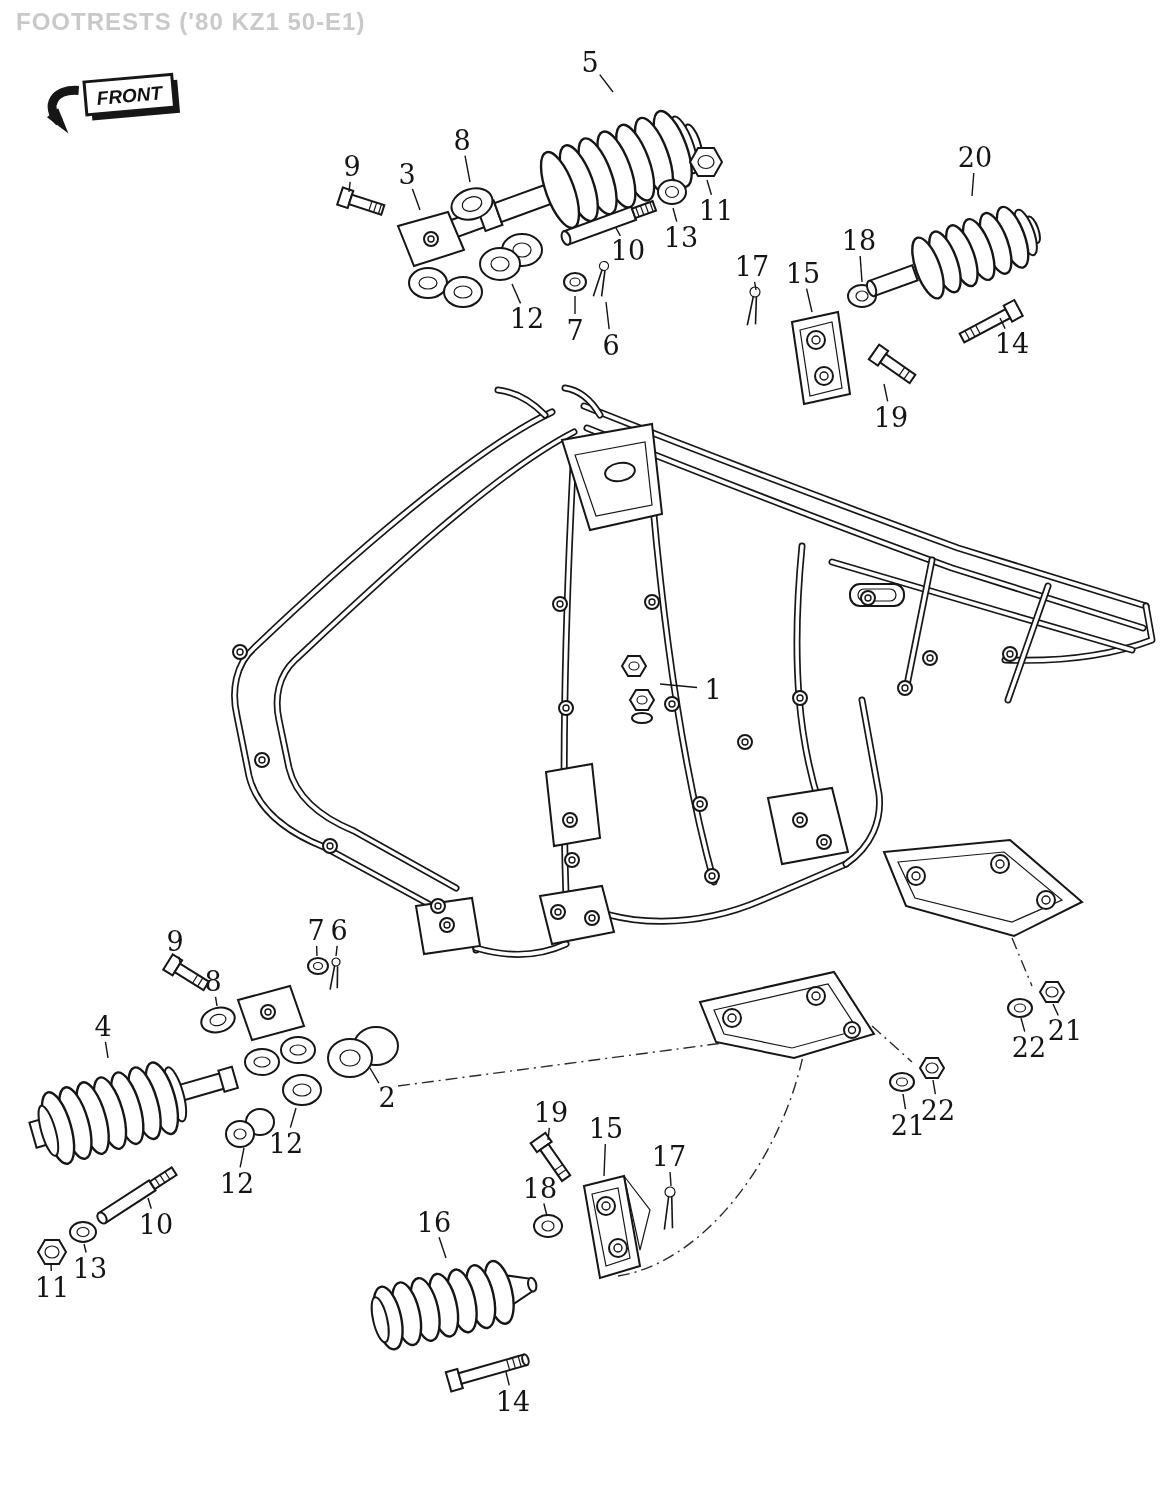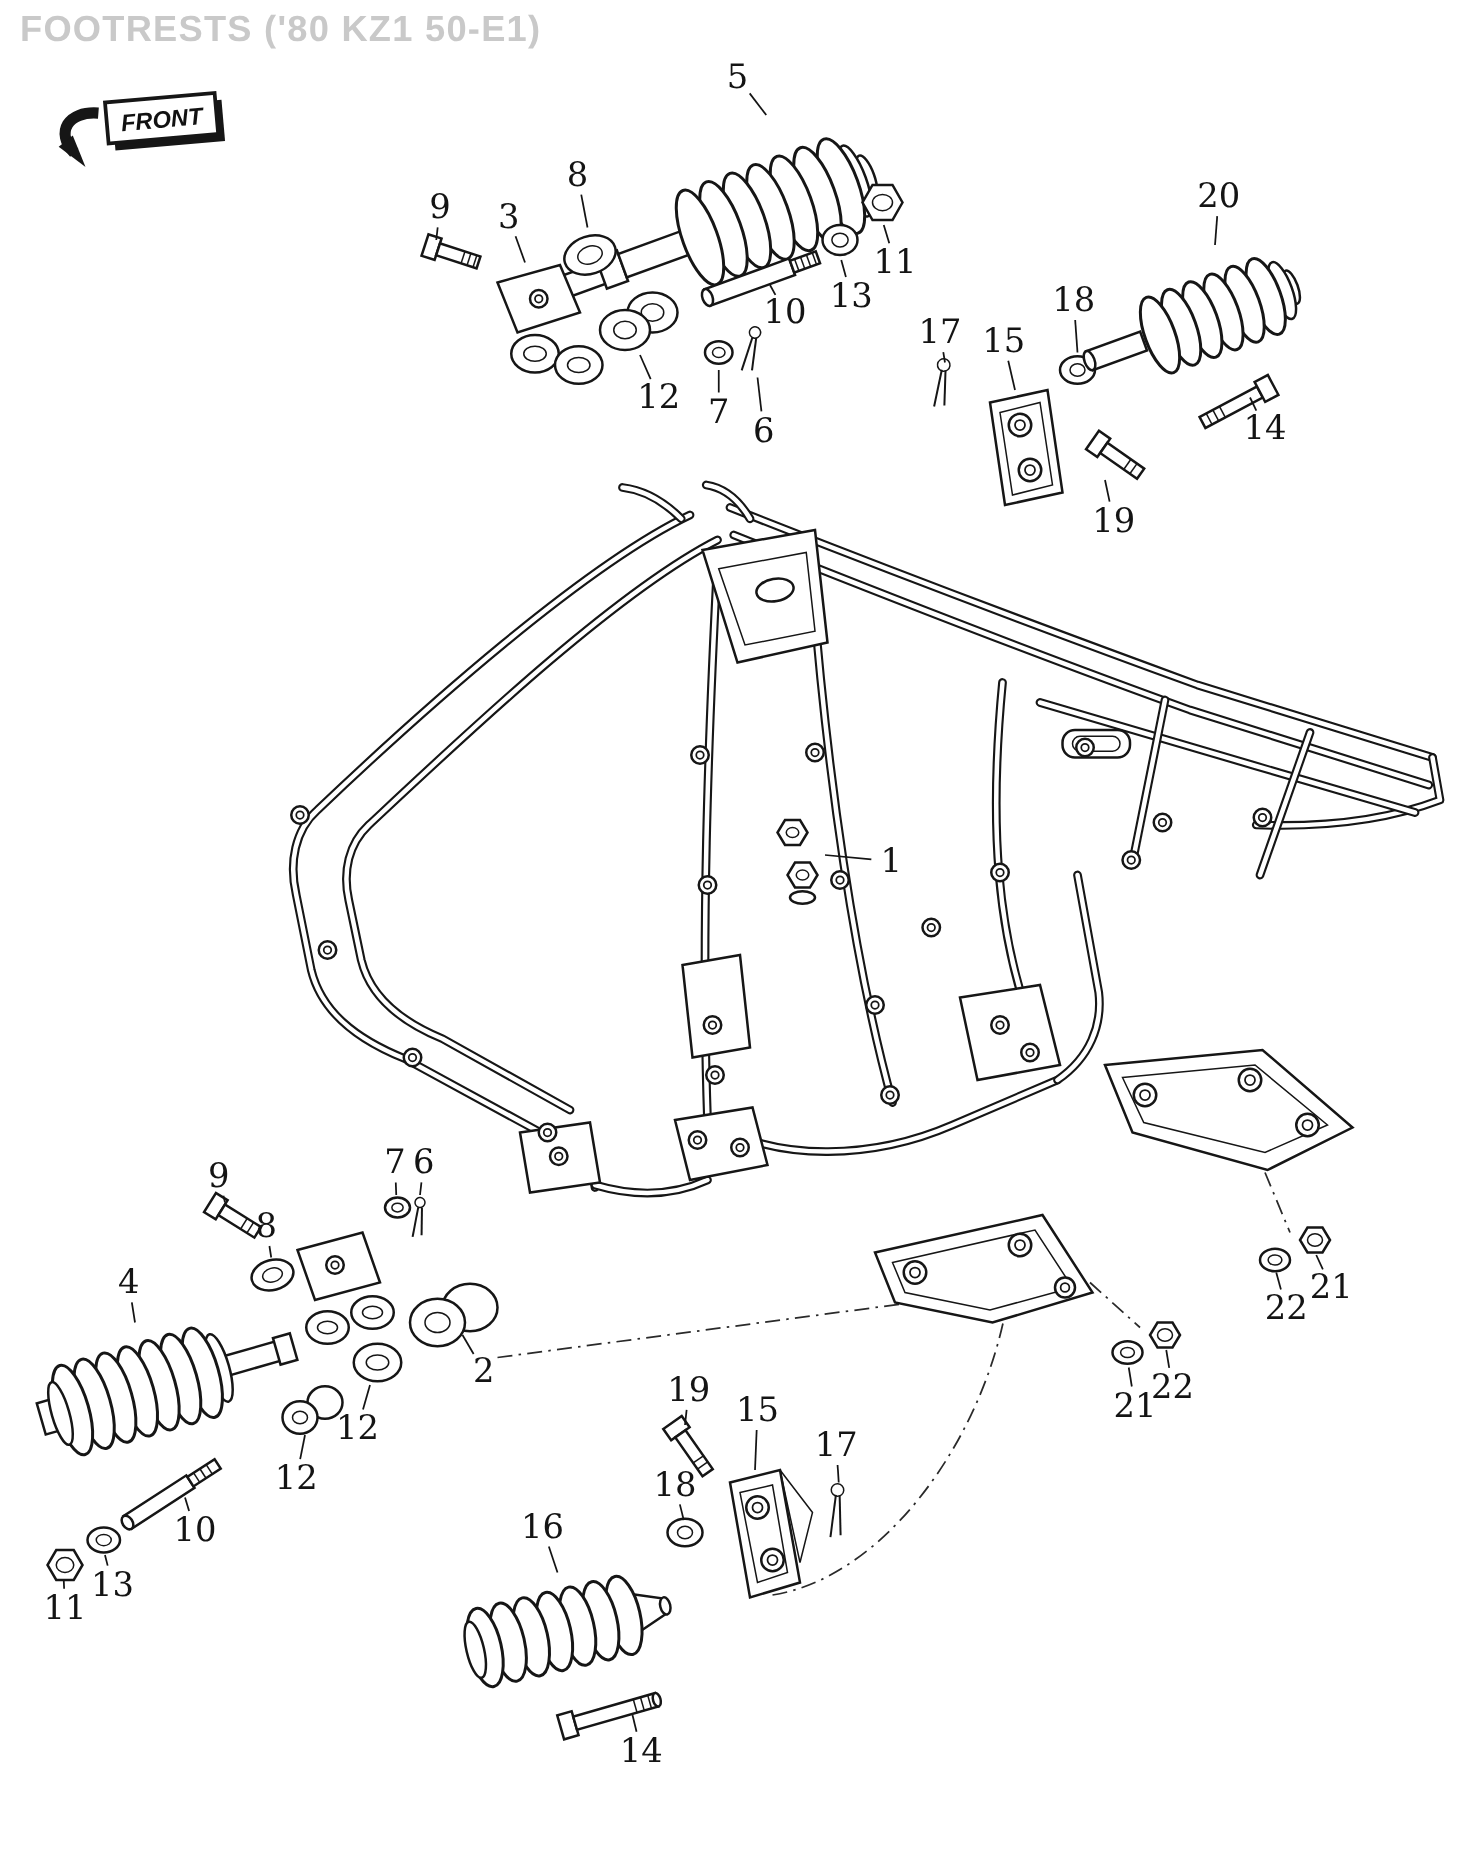--- a/index.html
+++ b/index.html
@@ -2,21 +2,21 @@
 <html><head>
 <meta charset="utf-8">
 <style>
   html,body { margin:0; padding:0; background:#ffffff; }
   .stage {
     position:relative; width:1166px; height:1500px; background:#ffffff;
     overflow:hidden; font-family:"Liberation Sans", sans-serif;
   }
   .page-title {
     position:absolute; left:16px; top:8px;
-    font-size:29px; font-weight:bold; letter-spacing:1px;
+    font-size:24px; font-weight:bold; letter-spacing:1px;
     color:#c9c9c9; user-select:none; white-space:nowrap;
   }
   svg.art { position:absolute; left:0; top:0; }
   .part     { fill:#ffffff; stroke:#161616; stroke-width:2; }
   .partbold { fill:#ffffff; stroke:#161616; stroke-width:2.4; }
   .partthin { fill:none;   stroke:#161616; stroke-width:1.2; }
   .solid    { fill:#161616; stroke:none; }
   .tube-o { fill:none; stroke:#161616; stroke-width:7;  stroke-linecap:round; stroke-linejoin:round; }
   .tube-i { fill:none; stroke:#ffffff; stroke-width:3.6; stroke-linecap:round; stroke-linejoin:round; }
   .line { fill:none; stroke:#161616; stroke-width:1.6; }

